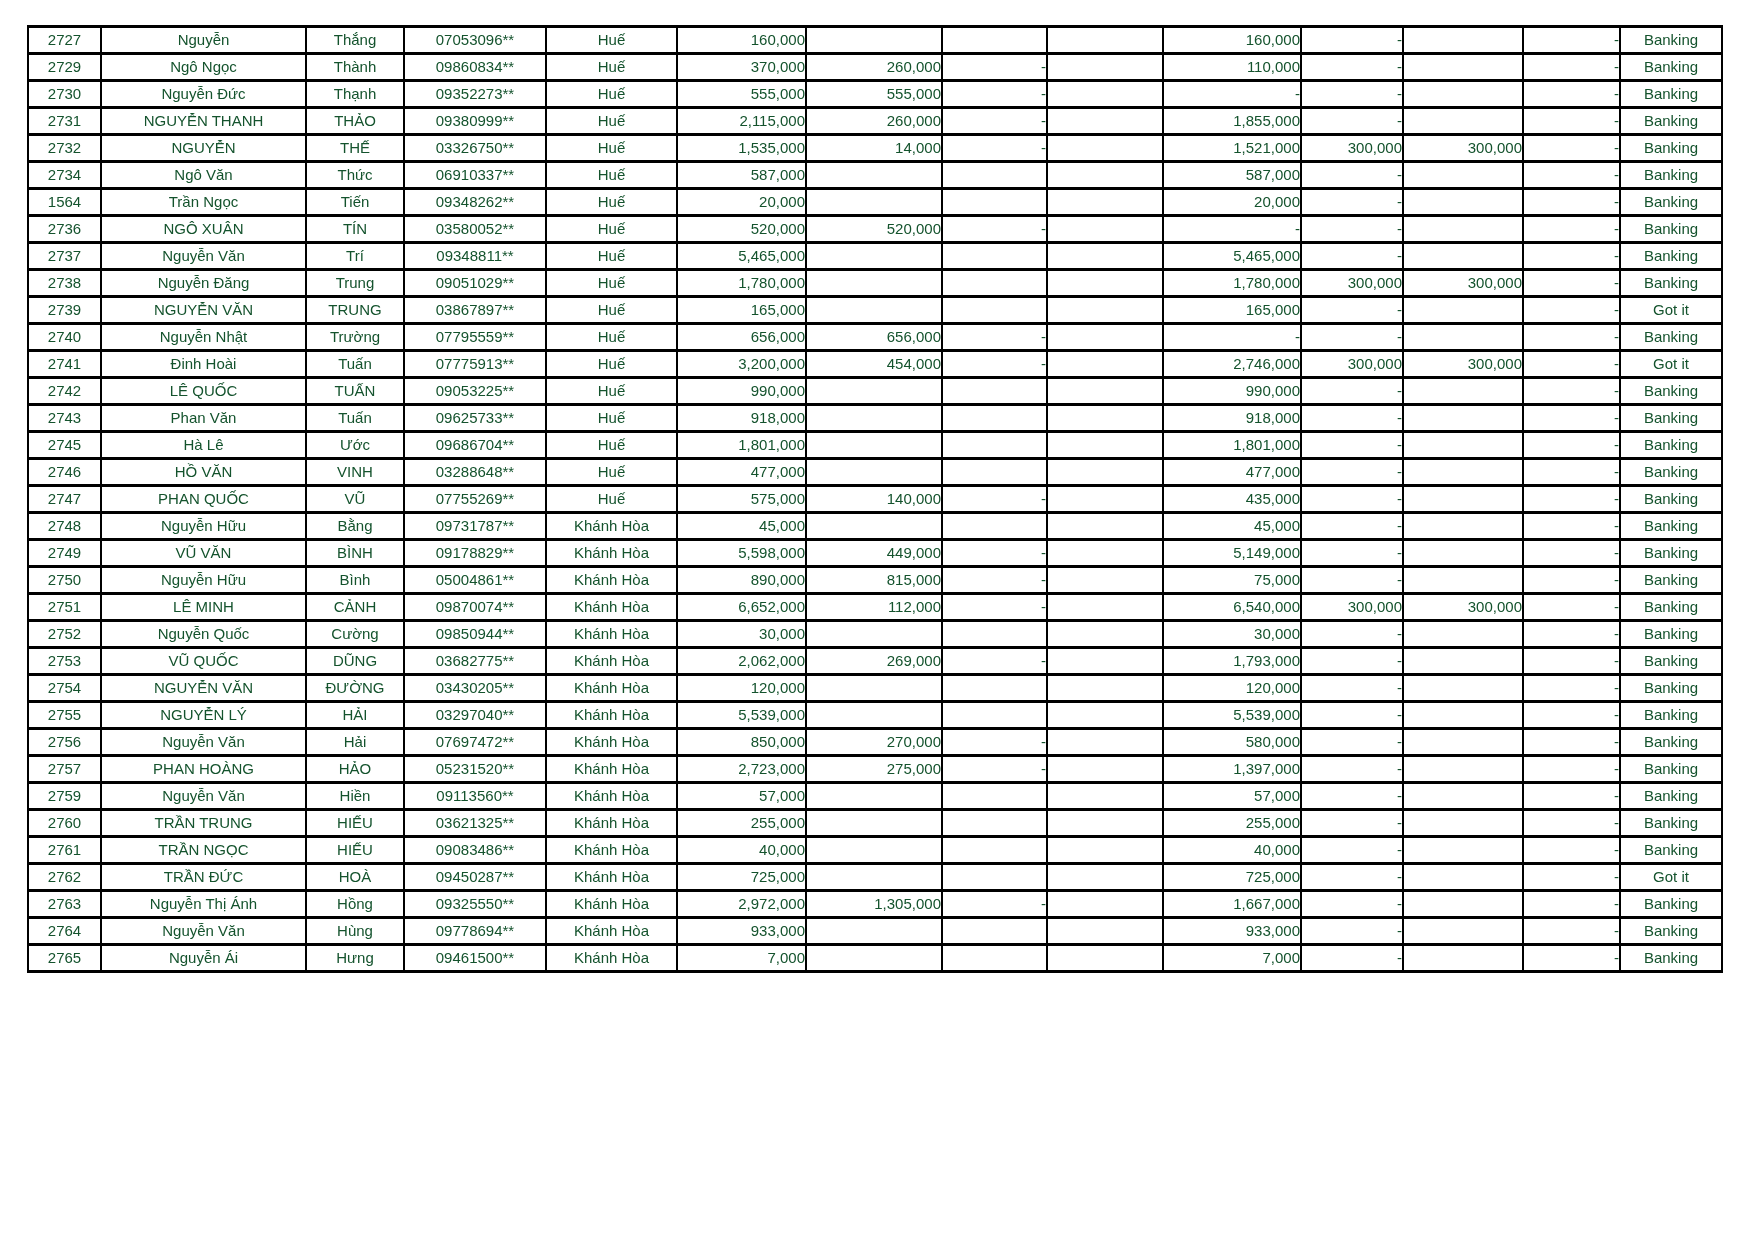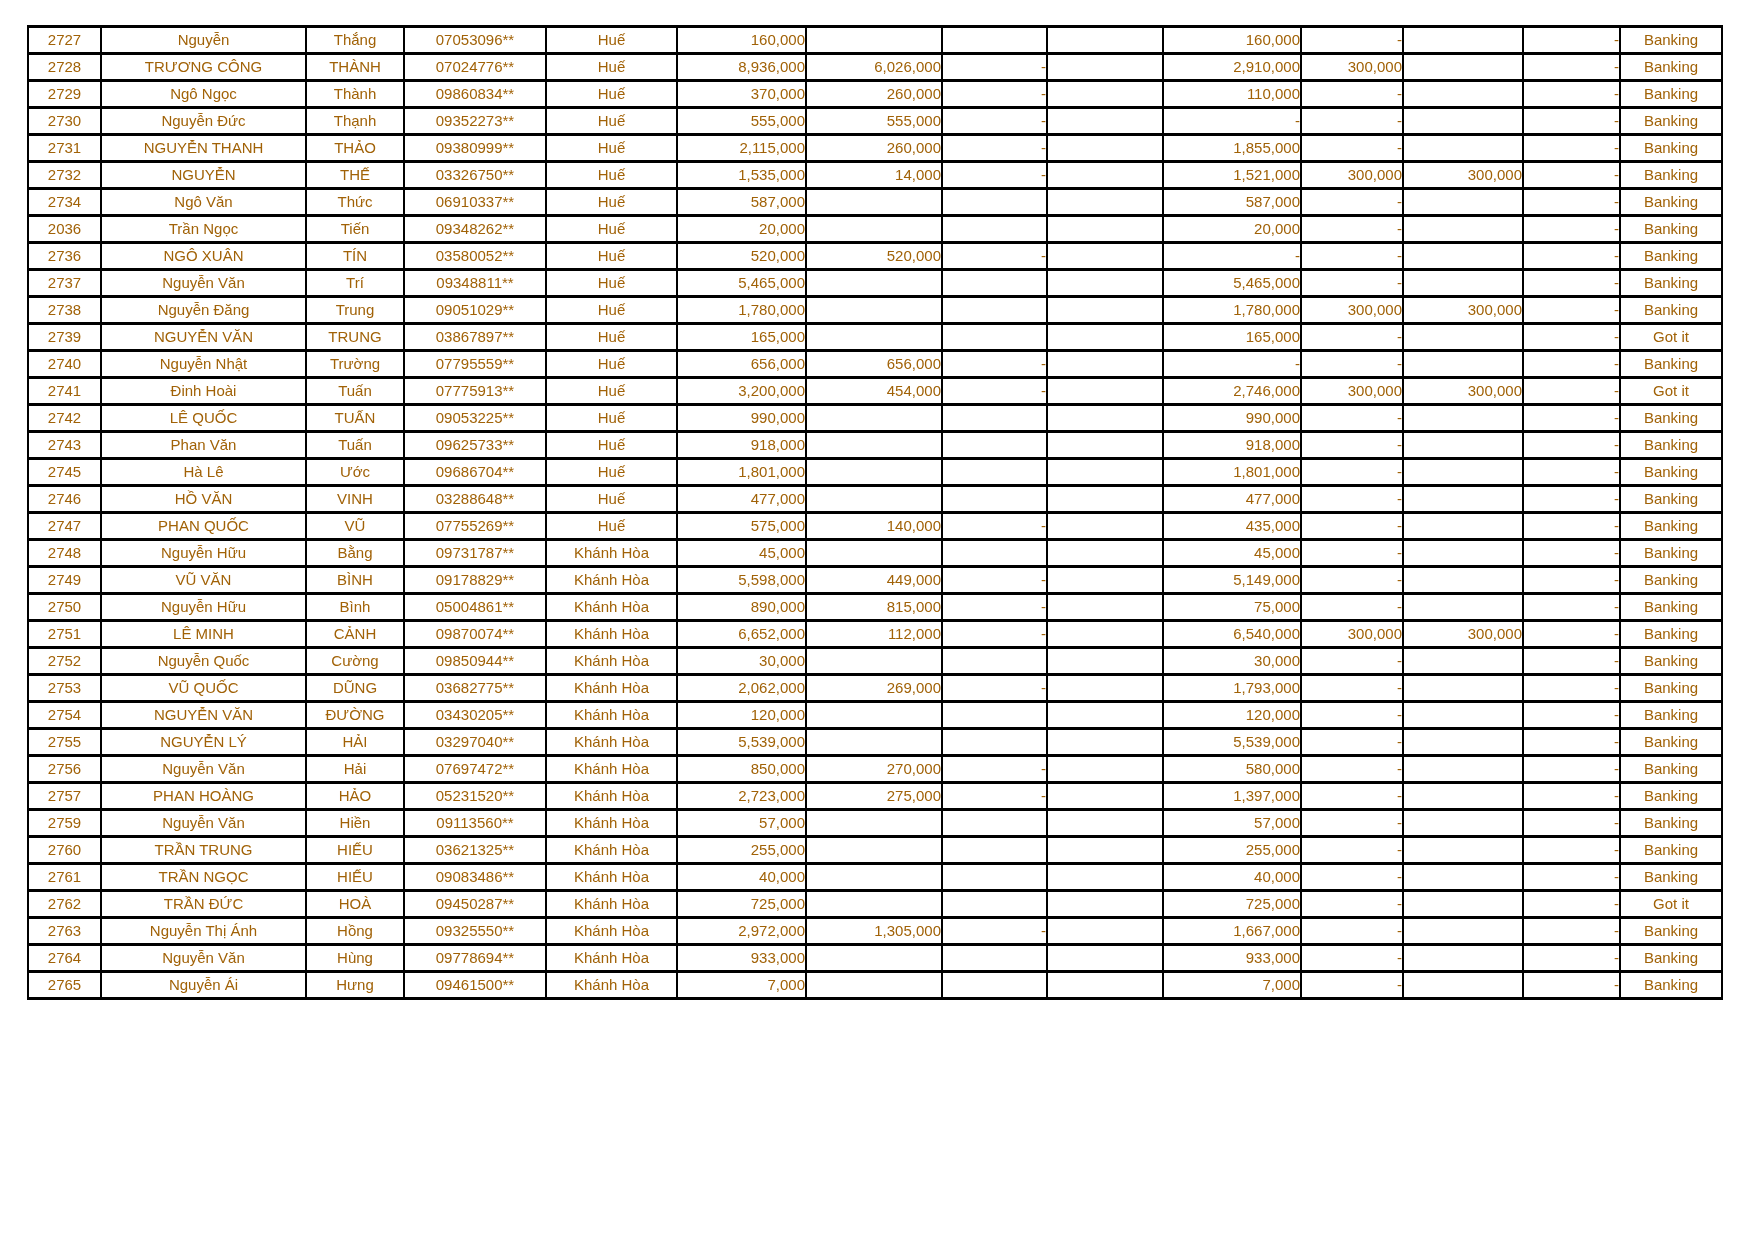--- a/index.html
+++ b/index.html
@@ -16,21 +16,21 @@
     overflow: hidden;
   }
   table.sheet {
     position: absolute;
     left: 27px;
     top: 25px;
     width: 1694px;
     border-collapse: collapse;
     table-layout: fixed;
     font-size: 15px;
-    color: #a16207;
+    color: #14532d;
   }
   table.sheet td {
     border: 2px solid #000000;
     border-top-width: 3px;
     border-bottom-width: 3px;
     height: 24px;
     padding: 0;
     overflow: hidden;
     white-space: nowrap;
     line-height: 24px;
@@ -72,36 +72,20 @@
           <td class="align-right"></td>
           <td class="align-right"></td>
           <td class="align-right"></td>
           <td class="align-right">160,000</td>
           <td class="align-right dash-cell">-</td>
           <td class="align-right"></td>
           <td class="align-right dash-cell">-</td>
           <td class="align-center">Banking</td>
         </tr>
         <tr>
-          <td class="align-center">2728</td>
-          <td class="align-center">TRƯƠNG CÔNG</td>
-          <td class="align-center">THÀNH</td>
-          <td class="align-center">07024776**</td>
-          <td class="align-center">Huế</td>
-          <td class="align-right">8,936,000</td>
-          <td class="align-right">6,026,000</td>
-          <td class="align-right dash-cell">-</td>
-          <td class="align-right"></td>
-          <td class="align-right">2,910,000</td>
-          <td class="align-right">300,000</td>
-          <td class="align-right"></td>
-          <td class="align-right dash-cell">-</td>
-          <td class="align-center">Banking</td>
-        </tr>
-        <tr>
           <td class="align-center">2729</td>
           <td class="align-center">Ngô Ngọc</td>
           <td class="align-center">Thành</td>
           <td class="align-center">09860834**</td>
           <td class="align-center">Huế</td>
           <td class="align-right">370,000</td>
           <td class="align-right">260,000</td>
           <td class="align-right dash-cell">-</td>
           <td class="align-right"></td>
           <td class="align-right">110,000</td>
@@ -168,21 +152,21 @@
           <td class="align-right"></td>
           <td class="align-right"></td>
           <td class="align-right"></td>
           <td class="align-right">587,000</td>
           <td class="align-right dash-cell">-</td>
           <td class="align-right"></td>
           <td class="align-right dash-cell">-</td>
           <td class="align-center">Banking</td>
         </tr>
         <tr>
-          <td class="align-center">2036</td>
+          <td class="align-center">1564</td>
           <td class="align-center">Trần Ngọc</td>
           <td class="align-center">Tiến</td>
           <td class="align-center">09348262**</td>
           <td class="align-center">Huế</td>
           <td class="align-right">20,000</td>
           <td class="align-right"></td>
           <td class="align-right"></td>
           <td class="align-right"></td>
           <td class="align-right">20,000</td>
           <td class="align-right dash-cell">-</td>

